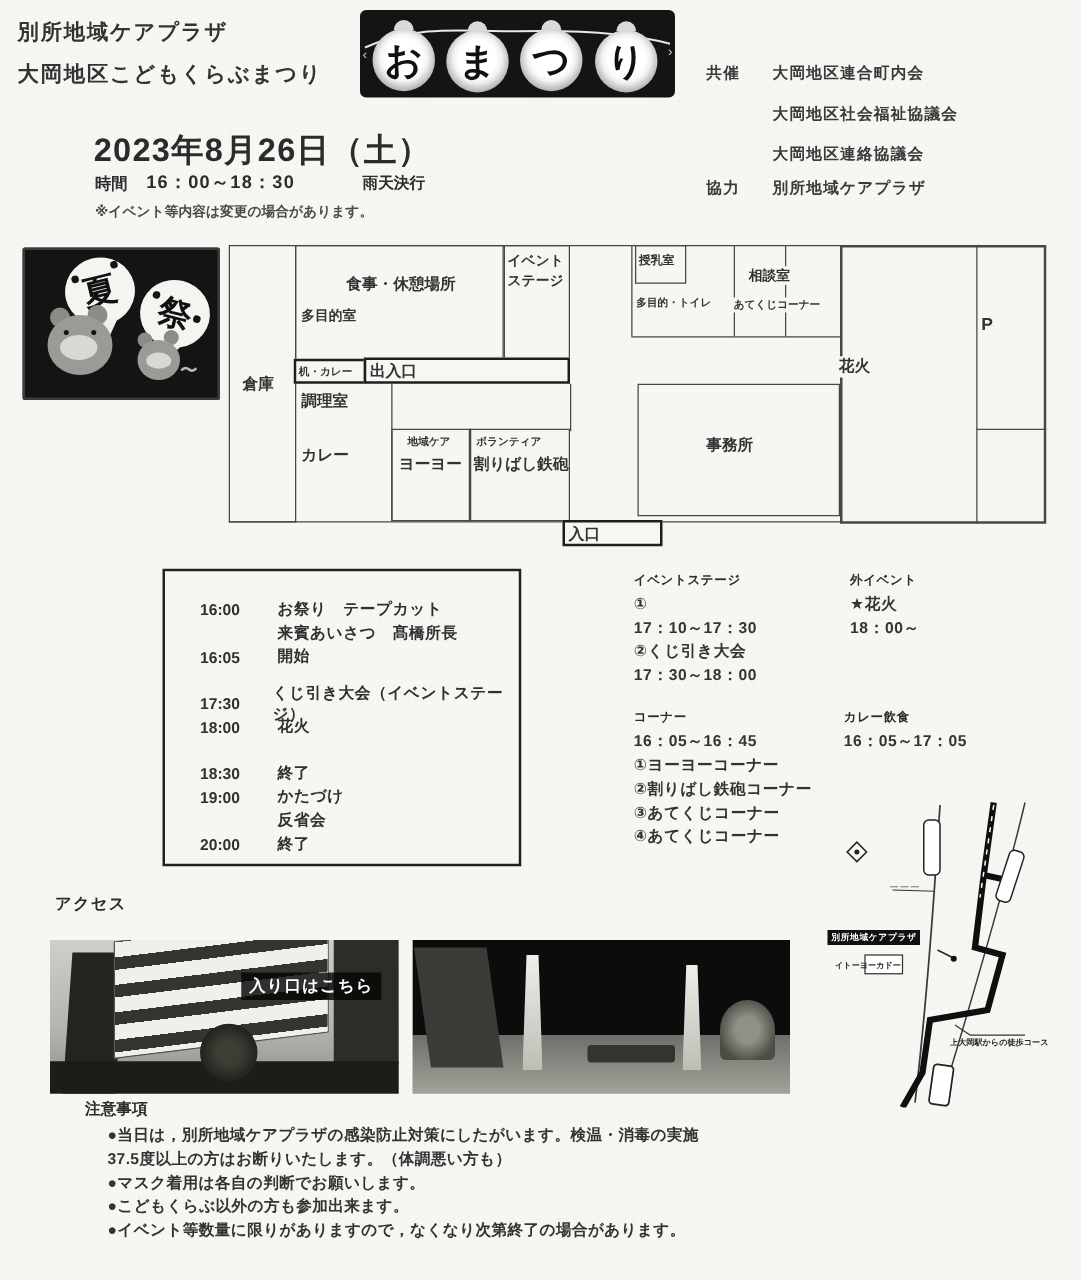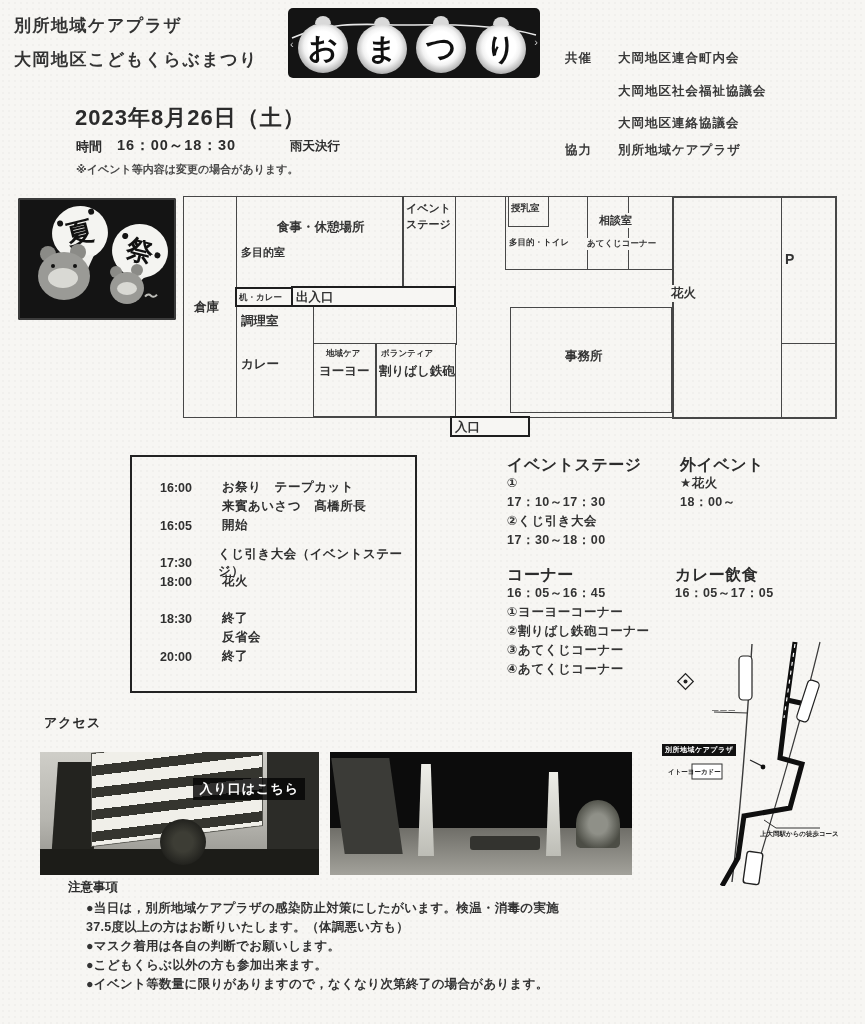--- a/index.html
+++ b/index.html
@@ -21,21 +21,21 @@
     background:radial-gradient(circle at 50% 46%, #ffffff 0 40%, #f2f2f2 52%, #b9b9b9 70%, #7d7d7d 88%, #5a5a5a 100%);
     display:flex; align-items:center; justify-content:center;
   }
   .lantern .ch { font-size:30px; font-weight:bold; color:#101010; font-family:"Liberation Sans",sans-serif; }
   .lantern::before {
     content:""; position:absolute; top:-7px; left:50%; transform:translateX(-50%);
     width:16px; height:8px; background:#d9d9d9; border-radius:8px 8px 0 0;
   }
   .banner-mark { color:#cfcfcf; font-size:11px; }
   .sponsor-label, .sponsor-name { font-size:12.5px; font-weight:bold; color:#3a3a3a; letter-spacing:1px; }
-  .date-line { font-size:22px; font-weight:bold; color:#2b2b2b; letter-spacing:1px; }
+  .date-line { font-size:26px; font-weight:bold; color:#2b2b2b; letter-spacing:1px; }
   .time-label { font-size:13px; font-weight:bold; }
   .time-value { font-size:14.5px; font-weight:bold; letter-spacing:1px; }
   .rain { font-size:12.5px; font-weight:bold; }
   .disclaimer { font-size:11px; font-weight:600; color:#4a4a4a; }
 
   
   .fest { background:#141414; border-radius:2px; overflow:hidden; box-shadow:0 0 0 2px #3c3c3c inset; }
   .fan { position:absolute; width:56px; height:54px; border-radius:50%; background:#f4f4f1;
          display:flex; align-items:center; justify-content:center; }
   .fan .ch { font-size:27px; font-weight:bold; color:#111; }
@@ -62,21 +62,21 @@
   .onwall { background:#f7f6f3; padding:0 2px; z-index:3; }
 
   
   .sched-box { position:absolute; left:130px; top:455px; width:287px; height:238px;
                border:2px solid #222; padding-top:21px; }
   .sched-row { display:flex; height:19px; align-items:center; }
   .sched-time { width:62px; margin-left:28px; font-size:12.5px; font-weight:bold; color:#303030; }
   .sched-desc { font-size:12.5px; font-weight:bold; color:#303030; letter-spacing:0.5px; }
   .spacer { height:18px; }
   .prog-col { position:absolute; }
-  .prog-title { font-size:16px; font-weight:bold; line-height:19px; letter-spacing:0.5px; }
+  .prog-title { font-size:10px; font-weight:bold; line-height:19px; letter-spacing:0.5px; }
   .prog-item  { font-size:12.5px; font-weight:bold; line-height:19px; letter-spacing:0.5px; color:#333; }
 
   
   .access-title { font-size:13px; font-weight:bold; letter-spacing:1px; }
   .photo { position:absolute; overflow:hidden; background:#b9b8b2; }
   .photo-caption { position:absolute; color:#fff; font-size:13px; font-weight:bold;
                    background:rgba(5,5,5,0.82); padding:2px 6px; letter-spacing:1px; z-index:5; }
 
   
   .notes-title { font-size:12.5px; font-weight:bold; }
@@ -233,20 +233,24 @@
     <div class="sched-row">
         <span class="sched-time">18:00</span>
         <span class="sched-desc">花火</span>
       </div>
     <div class="spacer"></div>
     <div class="sched-row">
         <span class="sched-time">18:30</span>
         <span class="sched-desc">終了</span>
       </div>
     <div class="sched-row">
+        <span class="sched-time">19:00</span>
+        <span class="sched-desc">かたづけ</span>
+      </div>
+    <div class="sched-row">
         <span class="sched-time"></span>
         <span class="sched-desc">反省会</span>
       </div>
     <div class="sched-row">
         <span class="sched-time">20:00</span>
         <span class="sched-desc">終了</span>
       </div>
   </div>
 
   <div class="prog-col" style="left:507px; top:455px;">

